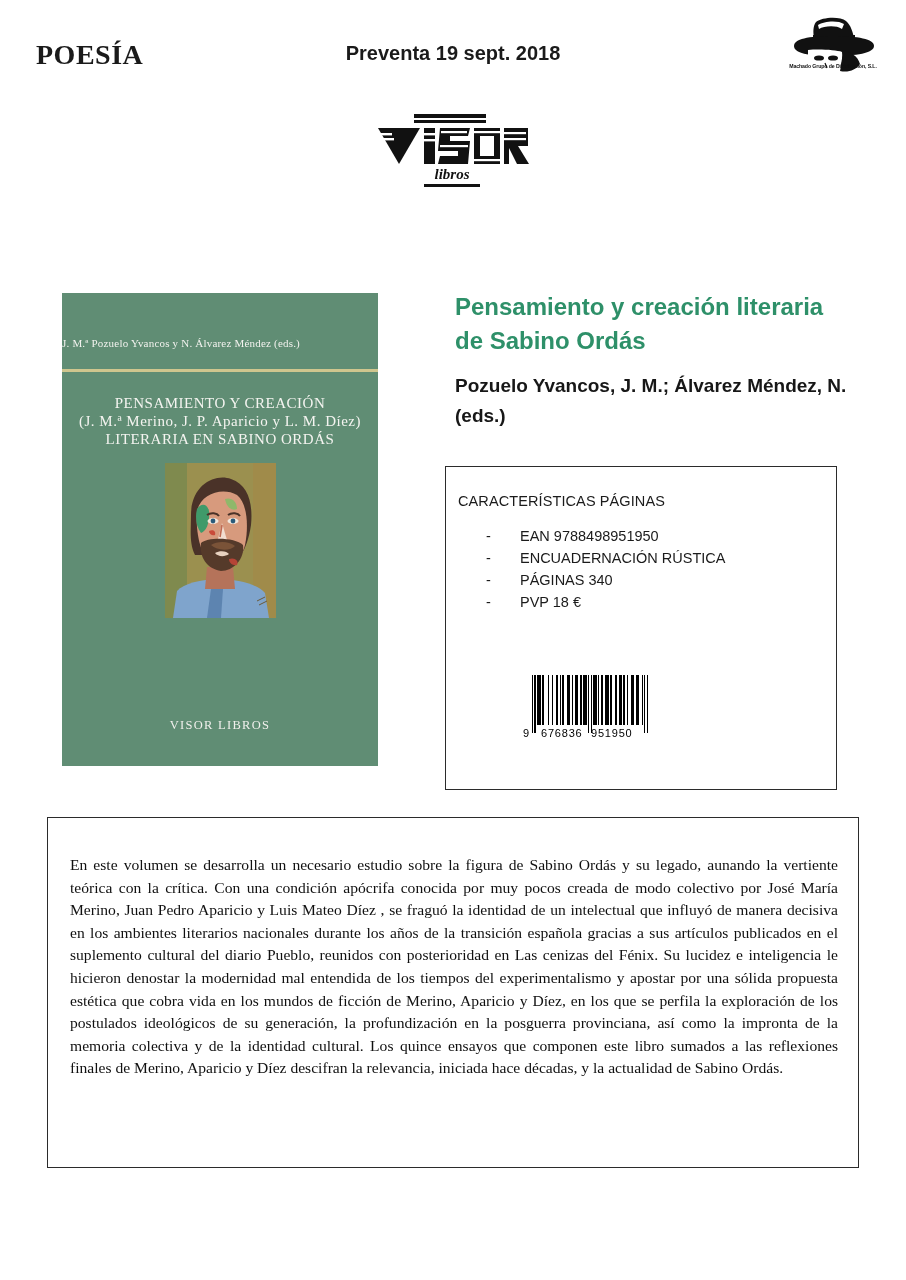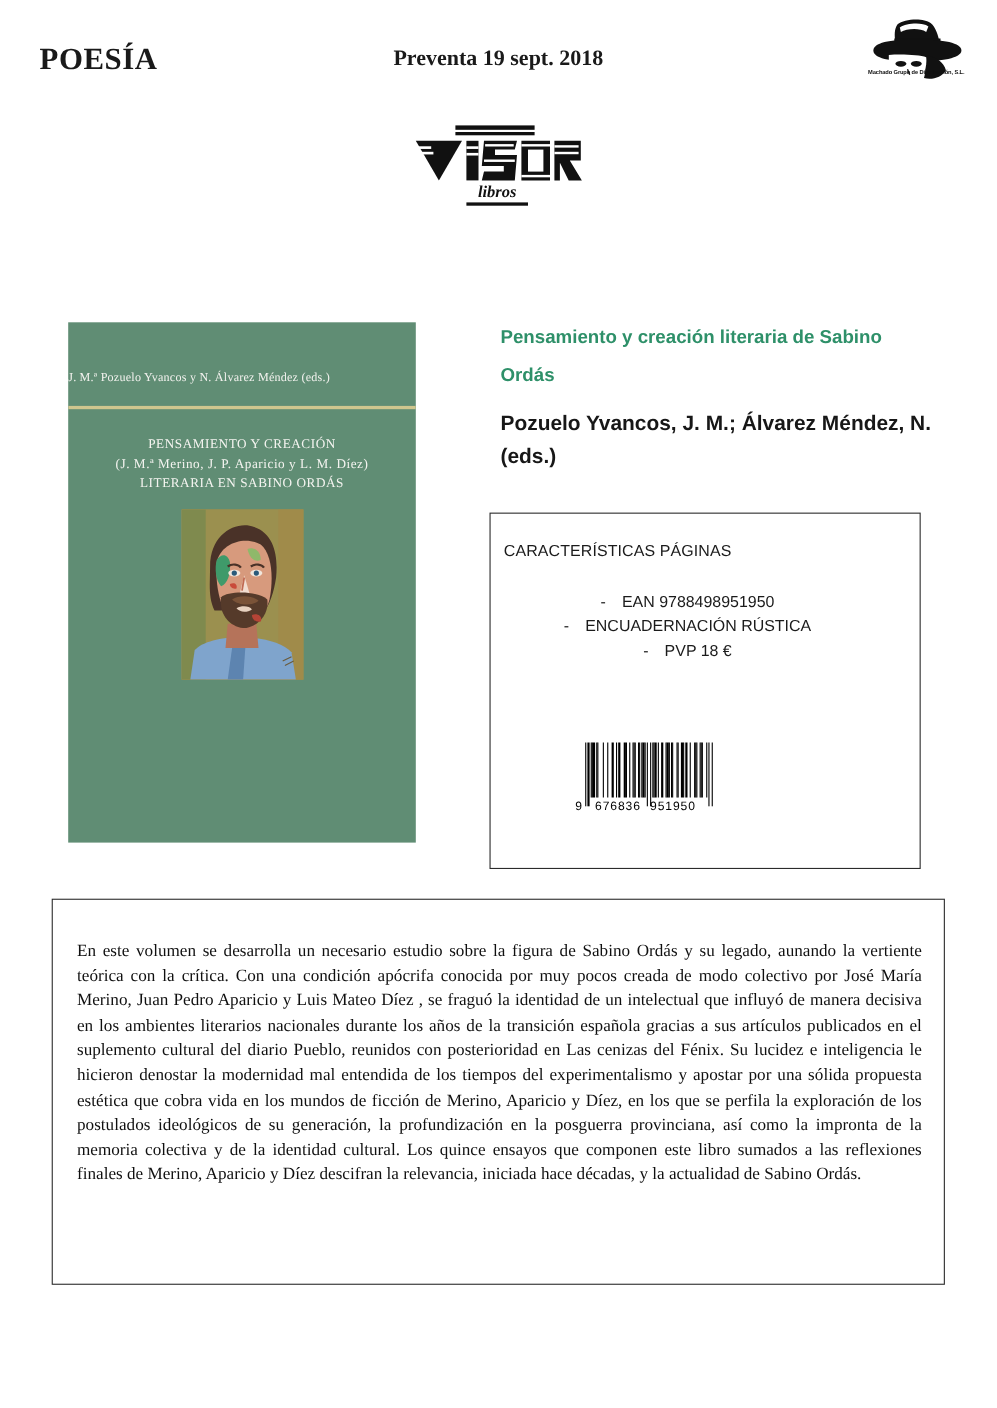--- a/index.html
+++ b/index.html
@@ -25,21 +25,21 @@
     font-size: 28px;
     letter-spacing: 0.5px;
     color: #1a1a1a;
   }
   .header-date {
     position: absolute;
     left: 0;
     top: 42px;
     width: 906px;
     text-align: center;
-    font-family: Liberation Serif, serif;
+    font-family: Liberation Sans, sans-serif;
     font-weight: bold;
     font-size: 20px;
     color: #1a1a1a;
   }
 
   
   .dist-logo {
     position: absolute;
     left: 778px;
     top: 16px;
@@ -98,21 +98,21 @@
     height: 3px;
     background: #cfc68e;
   }
   .cover-title {
     position: absolute;
     left: 0;
     top: 101px;
     width: 100%;
     text-align: center;
     font-family: "Liberation Serif", serif;
-    font-size: 12px;
+    font-size: 15px;
     line-height: 18px;
     color: #f4f4f0;
     letter-spacing: 0.5px;
   }
   .cover-art {
     position: absolute;
     left: 103px;
     top: 170px;
     width: 111px;
     height: 155px;
@@ -132,21 +132,21 @@
   }
 
   
   .book-title {
     position: absolute;
     left: 455px;
     top: 290px;
     width: 400px;
     font-family: "Liberation Sans", sans-serif;
     font-weight: bold;
-    font-size: 17px;
+    font-size: 24px;
     line-height: 34px;
     color: #2e9069;
   }
   .book-author {
     position: absolute;
     left: 455px;
     top: 371px;
     width: 400px;
     font-family: "Liberation Sans", sans-serif;
     font-weight: bold;
@@ -172,24 +172,23 @@
     top: 26px;
     font-family: "Liberation Sans", sans-serif;
     font-size: 14.5px;
     color: #1b1b1b;
     letter-spacing: 0.1px;
   }
   .specs-list {
     position: absolute;
     left: 40px;
     top: 58px;
-    margin: 12px;
+    margin: 0;
     padding: 0;
     list-style: none;
-    text-align: center;
   }
   .specs-list li {
     font-family: "Liberation Sans", sans-serif;
     font-size: 14.5px;
     color: #1b1b1b;
     line-height: 22px;
     white-space: nowrap;
   }
   .specs-list li .dash {
     display: inline-block;
@@ -364,30 +363,32 @@
       <path d="M46 82 C52 78 64 78 70 83 C66 88 52 88 46 82 Z" fill="#7a5338"></path>
 
       <path d="M50 90 C55 87 62 88 64 91 C60 94 53 94 50 90 Z" fill="#e8d2c0"></path>
 
       <path d="M44 68 C48 66 51 68 50 72 C47 73 44 71 44 68 Z" fill="#c94b3a"></path>
       <path d="M64 96 C70 94 74 98 72 102 C68 103 64 100 64 96 Z" fill="#b54436"></path>
 
       <path d="M92 138 L100 134 M94 142 L102 138" stroke="#6a5a3a" stroke-width="1" fill="none"></path>
     </svg>
   </div>
+  <div class="cover-imprint">VISOR LIBROS</div>
 </div>
 
 <div class="book-title">Pensamiento y creación literaria de Sabino Ordás</div>
 <div class="book-author">Pozuelo Yvancos, J. M.; Álvarez Méndez, N. (eds.)</div>
 
 <div class="specs-box">
   <div class="specs-heading">CARACTERÍSTICAS PÁGINAS</div>
   <ul class="specs-list">
     <li><span class="dash">-</span><span>EAN 9788498951950</span></li>
     <li><span class="dash">-</span><span>ENCUADERNACIÓN RÚSTICA</span></li>
+    <li><span class="dash">-</span><span>PÁGINAS 340</span></li>
     <li><span class="dash">-</span><span>PVP 18 €</span></li>
   </ul>
 
   <div class="barcode-wrap" style="left:86px; top:208px;">
     <div class="barcode-bars" id="barcode-bars">
         <span class="guard" style="width:1.2210526315789474px"></span>
         <span class="w guard" style="width:1.2210526315789474px"></span>
         <span class="guard" style="width:1.2210526315789474px"></span>
         <span class="w" style="width:1.2210526315789474px"></span>
         <span class="" style="width:1.2210526315789474px"></span>

